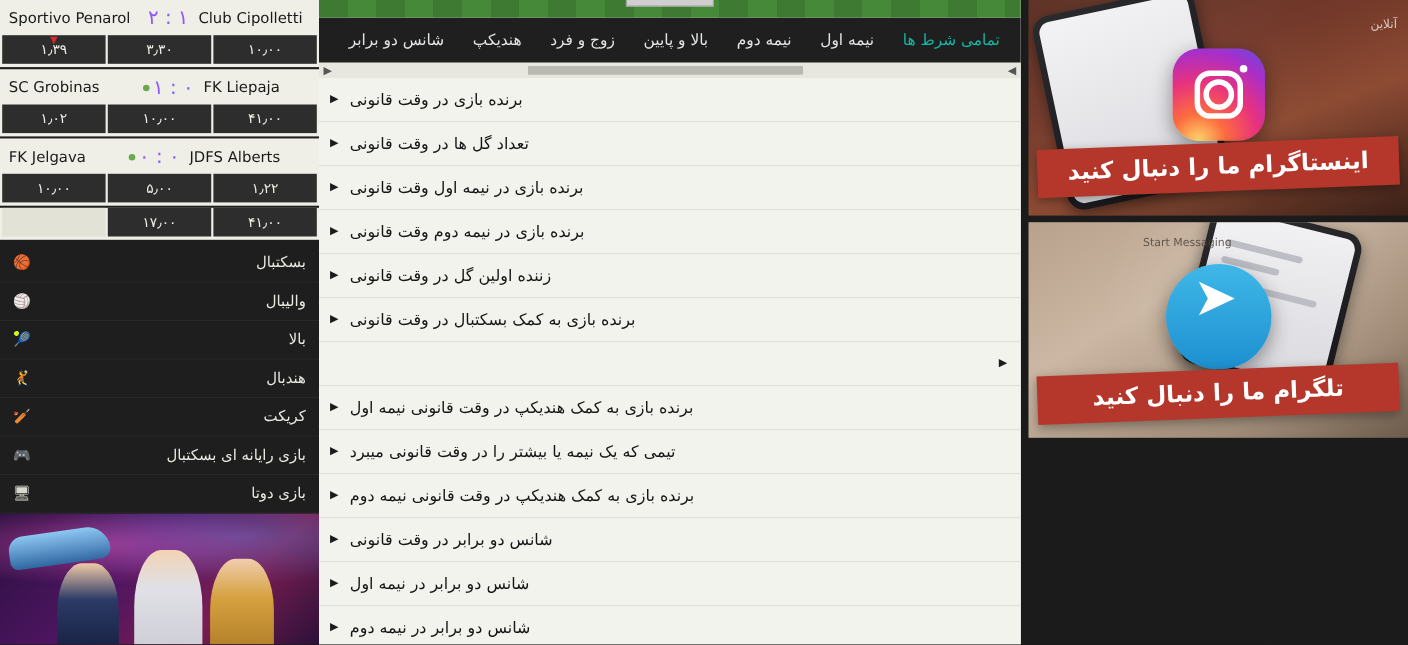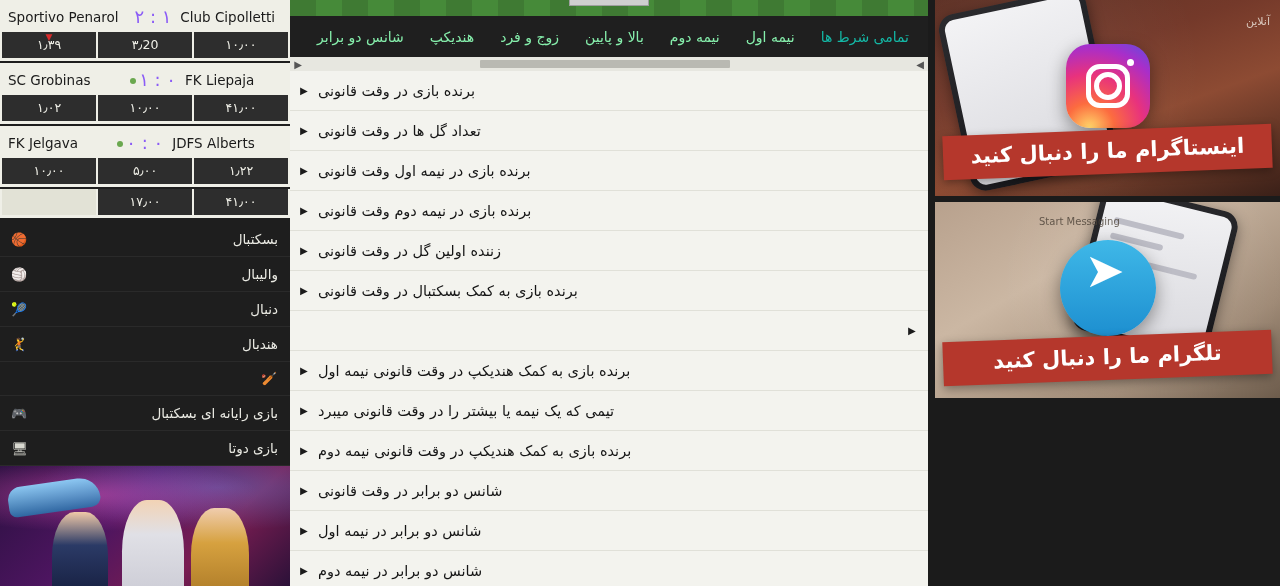--- a/index.html
+++ b/index.html
@@ -168,21 +168,21 @@
     background: #1f1f1f;
     display: flex;
     flex-direction: row;
     align-items: center;
     justify-content: flex-start;
     height: 42px;
     padding: 0 6px;
     overflow: hidden;
   }
   .tab {
-    color: #86efac;
+    color: #e5e5e5;
     font-size: 14px;
     padding: 0 13px;
     line-height: 42px;
     white-space: nowrap;
     cursor: pointer;
   }
   .tab.active { color: #14b8a6; }
 
   .scroll-track {
     height: 14px;
@@ -382,21 +382,21 @@
   <div class="right-col">
 
     <div class="match-block">
       <div class="match-head">
         <span class="team-left">Sportivo Penarol</span>
         <span class="score">۲ : ۱</span>
         <span class="team-right">Club Cipolletti</span>
       </div>
       <div class="odds-row">
         <div class="odd"><span class="arrow-down">▼</span><span>۱٫۳۹</span></div>
-        <div class="odd"><span>۳٫20</span></div>
+        <div class="odd"><span>۳٫۳۰</span></div>
         <div class="odd"><span>۱۰٫۰۰</span></div>
       </div>
     </div>
 
     <div class="match-block">
       <div class="match-head">
         <span class="team-left">SC Grobinas</span>
         <span class="score"><i class="dot-live"></i><span>۱ : ۰</span></span>
         <span class="team-right">FK Liepaja</span>
       </div>
@@ -431,28 +431,29 @@
     <div class="sports-menu">
       <div class="sport-item">
         <span class="s-label">بسکتبال</span>
         <span class="s-icon">🏀</span>
       </div>
       <div class="sport-item">
         <span class="s-label">والیبال</span>
         <span class="s-icon">🏐</span>
       </div>
       <div class="sport-item">
-        <span class="s-label">دنبال</span>
+        <span class="s-label">بالا</span>
         <span class="s-icon">🎾</span>
       </div>
       <div class="sport-item">
         <span class="s-label">هندبال</span>
         <span class="s-icon">🤾</span>
       </div>
       <div class="sport-item">
+        <span class="s-label">کریکت</span>
         <span class="s-icon">🏏</span>
       </div>
       <div class="sport-item">
         <span class="s-label">بازی رایانه ای بسکتبال</span>
         <span class="s-icon">🎮</span>
       </div>
       <div class="sport-item">
         <span class="s-label">بازی دوتا</span>
         <span class="s-icon">🖥</span>
       </div>

